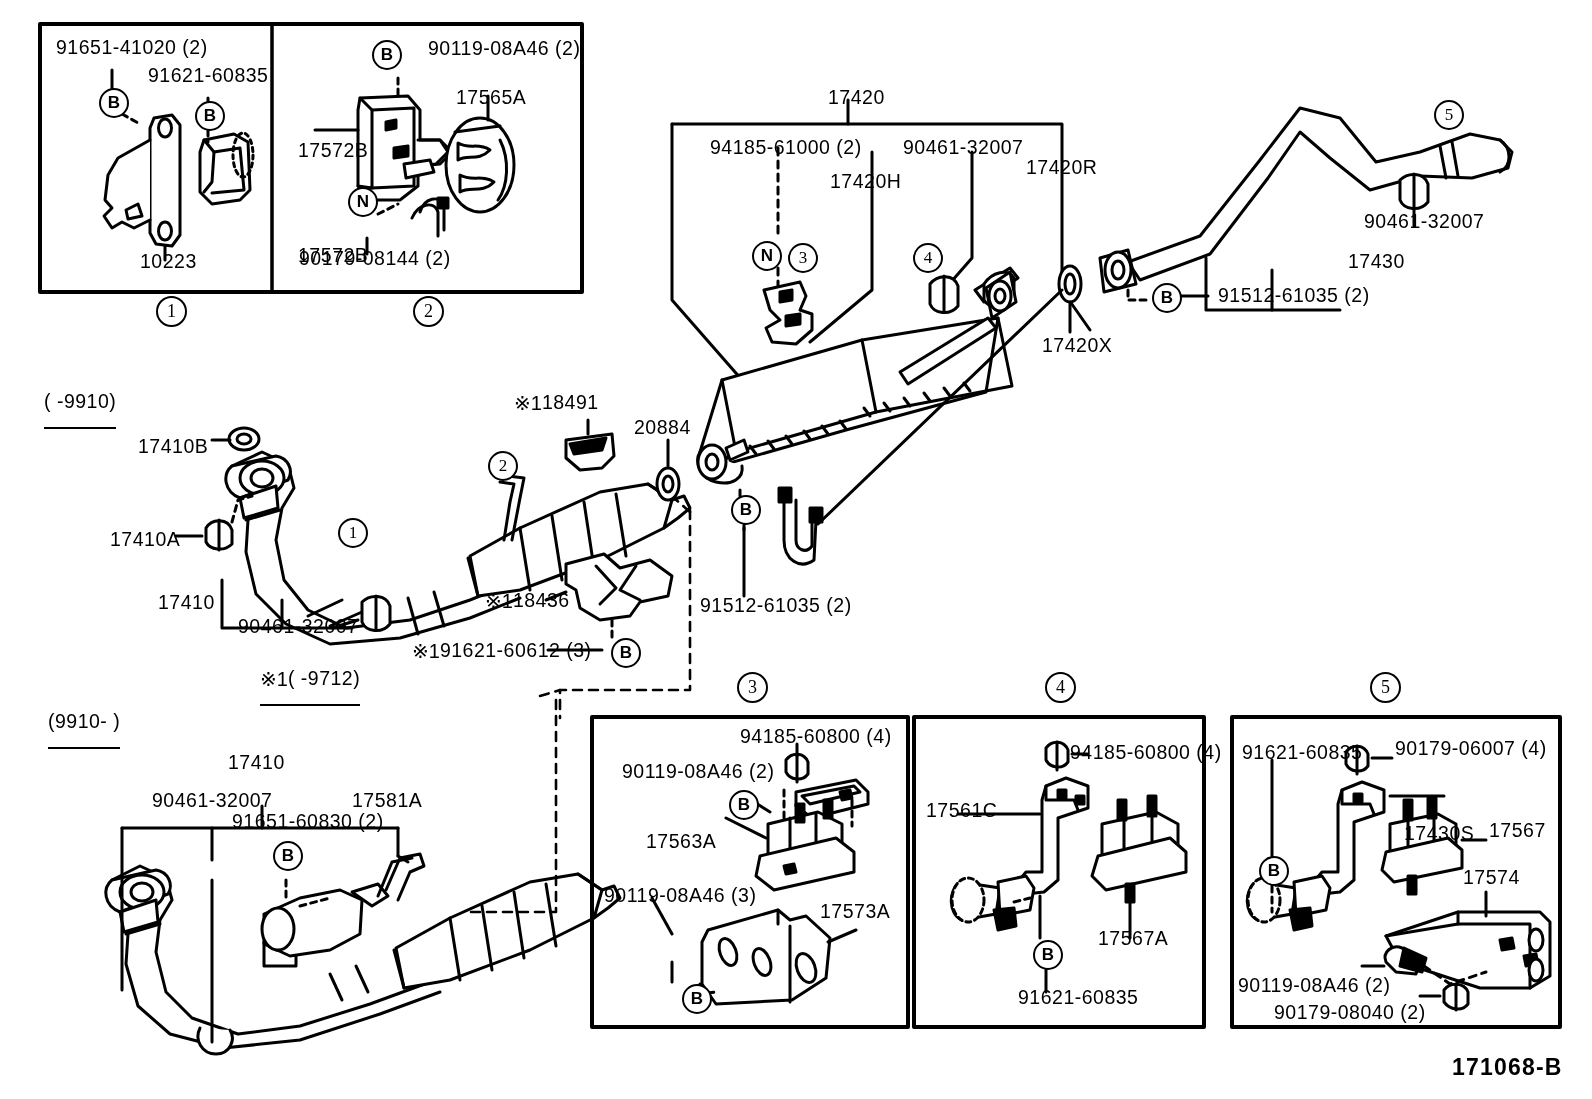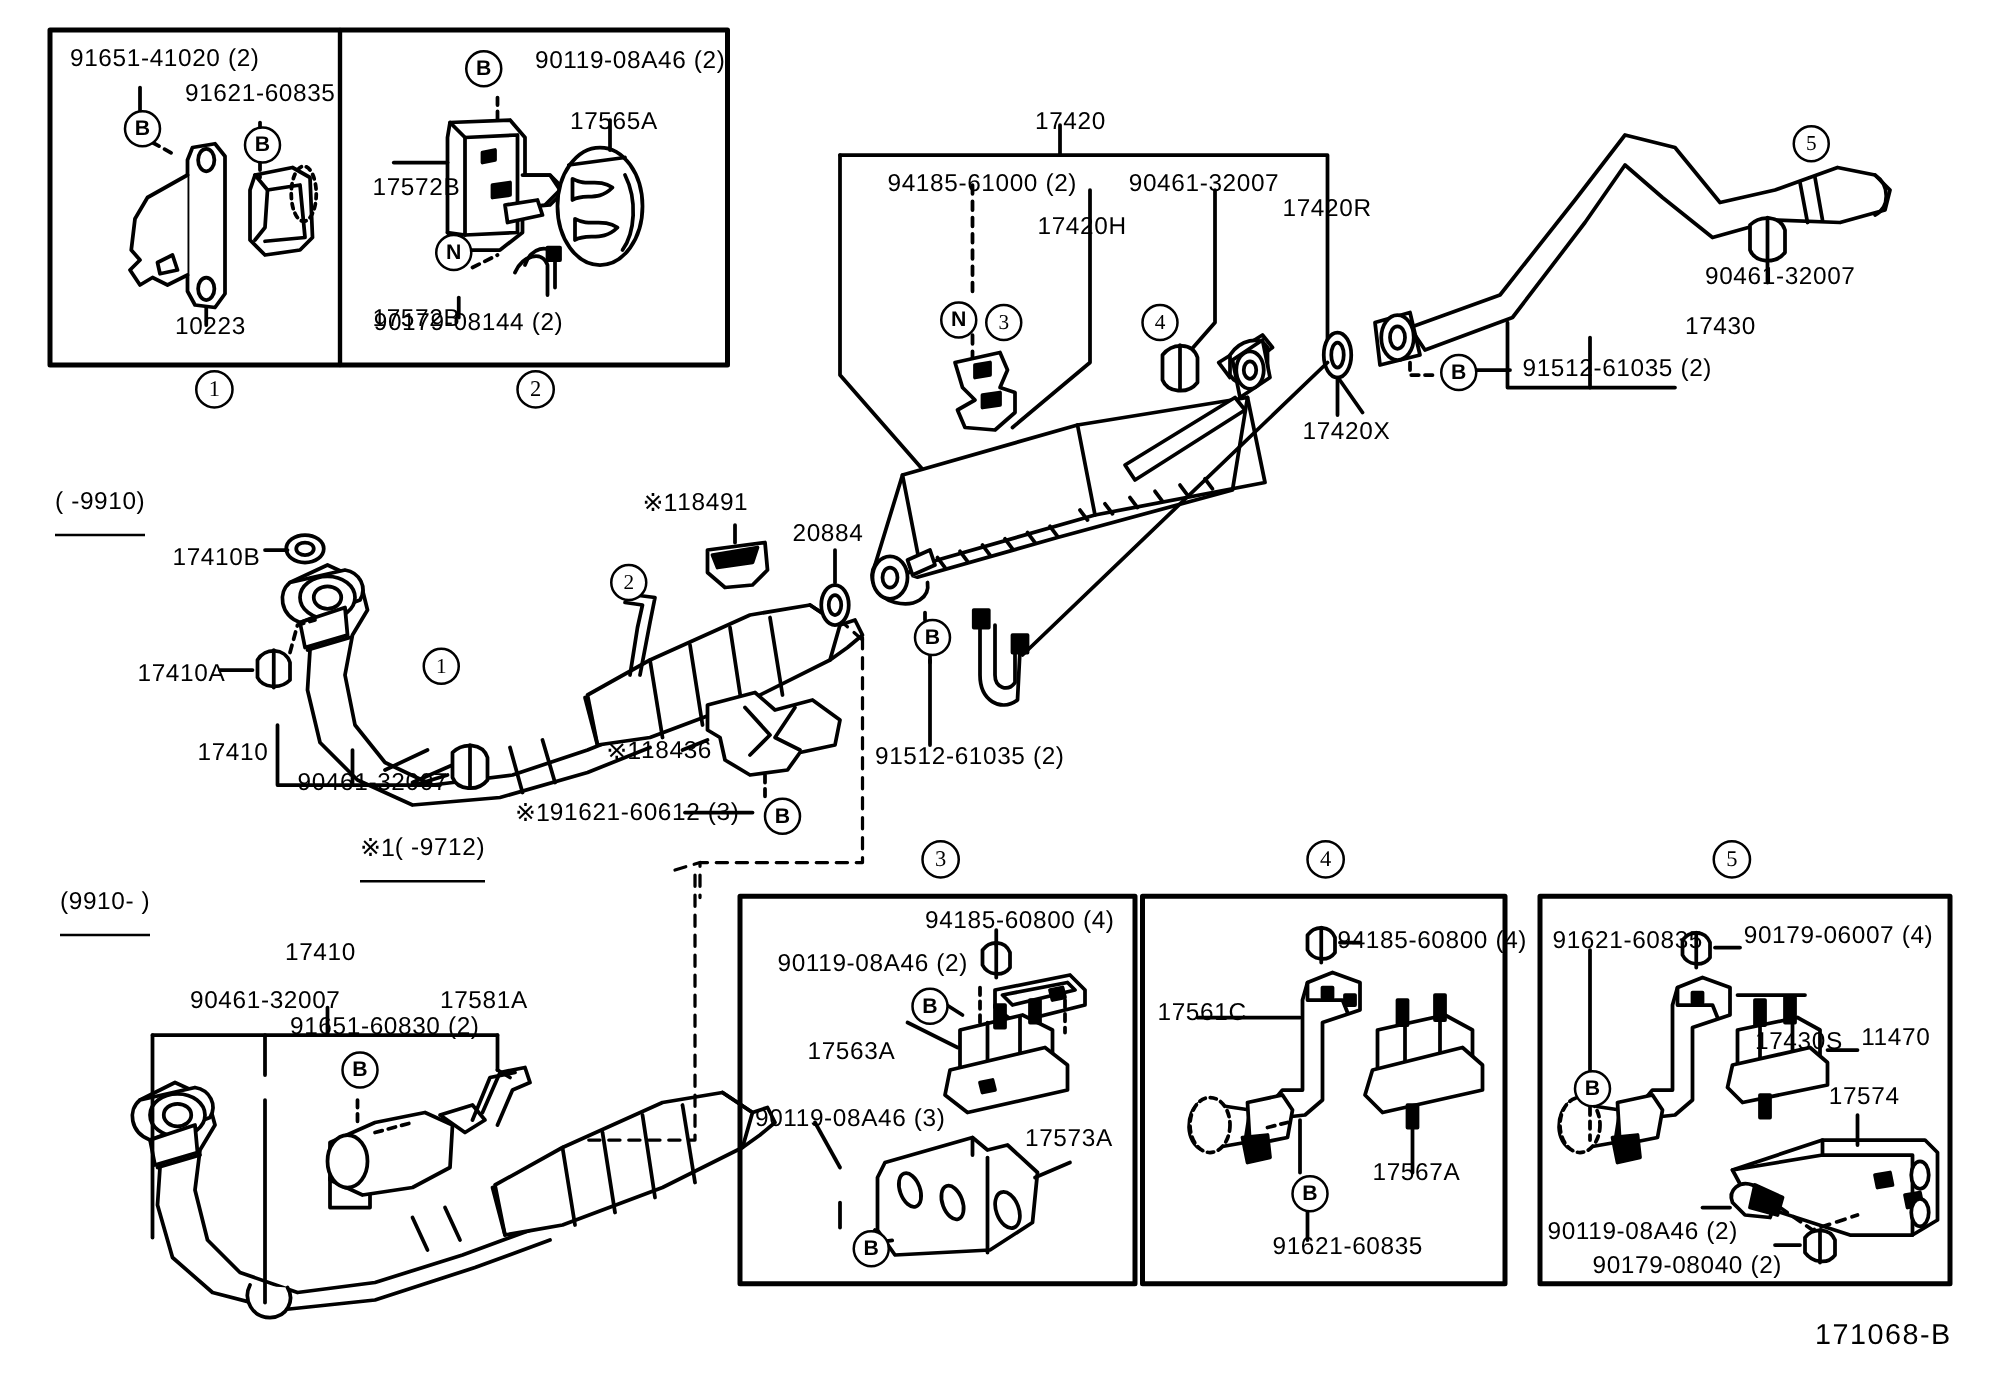--- a/index.html
+++ b/index.html
@@ -13,21 +13,21 @@
            font-size:18px;display:flex;align-items:center;justify-content:center;
            font-family:"Liberation Serif","DejaVu Serif",serif;}
   .marker{position:absolute;width:26px;height:26px;border:2.6px solid #000;border-radius:50%;
           font-size:17px;font-weight:bold;display:flex;align-items:center;justify-content:center;
           background:#fff;font-family:"Liberation Sans","DejaVu Sans",sans-serif;}
   .circ-num{position:absolute;width:26px;height:26px;border:2.4px solid #000;border-radius:50%;
             font-size:17px;display:flex;align-items:center;justify-content:center;background:#fff;
             font-family:"Liberation Serif","DejaVu Serif",serif;}
   .asterisk{display:inline-block;transform:translateY(1px);font-size:20px;letter-spacing:0;}
   .uline{border-bottom:2.6px solid #000;padding-bottom:15px;}
-  .dnum{position:absolute;font-size:23px;letter-spacing:1.2px;}
+  .dnum{position:absolute;font-size:23px;letter-spacing:1.2px;font-weight:bold;}
 </style>
 </head>
 <body>
 
 <div id="stage">
 
 <svg id="art" viewBox="0 0 1592 1099">
   <g fill="none" stroke="#000" stroke-width="3" stroke-linejoin="round" stroke-linecap="round">
 
     <rect x="40" y="24" width="542" height="268" stroke-width="4"></rect>
@@ -465,21 +465,21 @@
 <div class="lbl" style="left:634px;top:418px;">20884</div>
 <div class="lbl" style="left:485px;top:590px;"><span class="asterisk">※1</span><span>18436</span></div>
 <div class="lbl" style="left:412px;top:640px;"><span class="asterisk">※1</span><span class="sm">91621-60612 (3)</span></div>
 <div class="lbl" style="left:700px;top:596px;">91512-61035 (2)</div>
 <div class="circ-num" style="left:338px;top:518px;">1</div>
 <div class="circ-num" style="left:488px;top:451px;">2</div>
 <div class="marker" style="left:731px;top:495px;">B</div>
 <div class="marker" style="left:611px;top:638px;">B</div>
 
 <div class="lbl uline" style="left:48px;top:712px;">(9910-        )</div>
-<div class="lbl uline" style="left:288px;top:668px;"><span class="asterisk">※1</span><span>(       -9712)</span></div>
+<div class="lbl uline" style="left:260px;top:668px;"><span class="asterisk">※1</span><span>(       -9712)</span></div>
 <div class="lbl" style="left:228px;top:753px;">17410</div>
 <div class="lbl" style="left:152px;top:791px;">90461-32007</div>
 <div class="lbl" style="left:232px;top:812px;">91651-60830 (2)</div>
 <div class="lbl" style="left:352px;top:791px;">17581A</div>
 <div class="marker" style="left:273px;top:841px;">B</div>
 
 <div class="panelno" style="left:737px;top:672px;">3</div>
 <div class="lbl" style="left:740px;top:727px;">94185-60800 (4)</div>
 <div class="lbl" style="left:622px;top:762px;">90119-08A46 (2)</div>
 <div class="lbl" style="left:646px;top:832px;">17563A</div>
@@ -492,21 +492,21 @@
 <div class="lbl" style="left:1070px;top:743px;">94185-60800 (4)</div>
 <div class="lbl" style="left:926px;top:801px;">17561C</div>
 <div class="lbl" style="left:1098px;top:929px;text-align:center;">17567A</div>
 <div class="lbl" style="left:1018px;top:988px;">91621-60835</div>
 <div class="marker" style="left:1033px;top:940px;">B</div>
 
 <div class="panelno" style="left:1370px;top:672px;">5</div>
 <div class="lbl" style="left:1242px;top:743px;">91621-60835</div>
 <div class="lbl" style="left:1395px;top:739px;">90179-06007 (4)</div>
 <div class="lbl" style="left:1404px;top:777px;margin-top:47px;">17430S</div>
-<div class="lbl" style="left:1489px;top:821px;">11470</div>
+<div class="lbl" style="left:1489px;top:821px;">17567</div>
 <div class="lbl" style="left:1463px;top:868px;">17574</div>
 <div class="lbl" style="left:1238px;top:976px;">90119-08A46 (2)</div>
 <div class="lbl" style="left:1274px;top:1003px;">90179-08040 (2)</div>
 <div class="marker" style="left:1259px;top:856px;">B</div>
 
 <div class="dnum" style="left:1452px;top:1054px;">171068-B</div>
 
 </div>
 
 </body></html>

